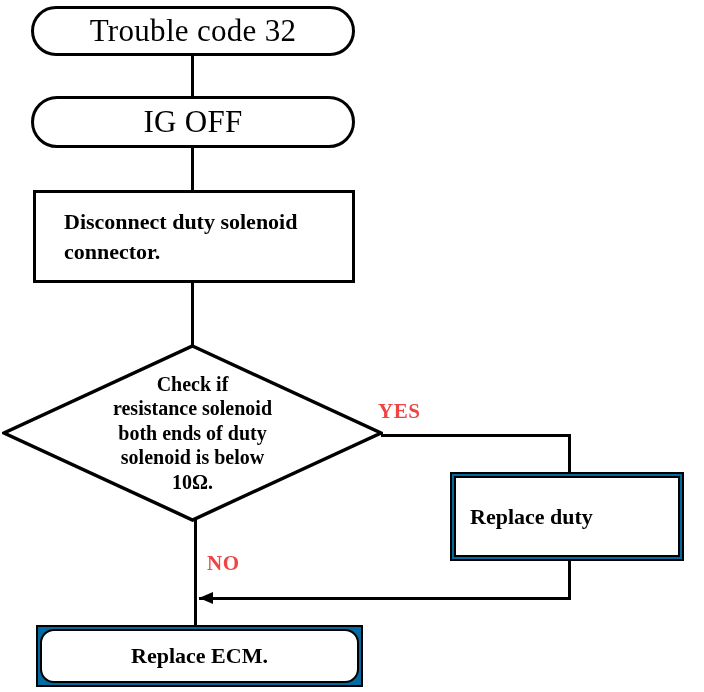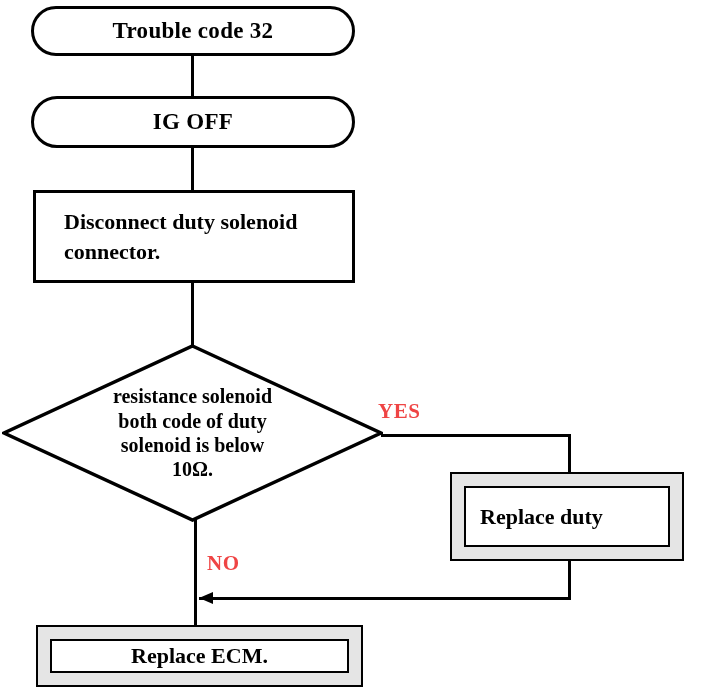--- a/index.html
+++ b/index.html
@@ -26,56 +26,57 @@
     background: #ffffff;
     display: flex;
     align-items: center;
   }
   
   .stadium {
     border: 3px solid #000000;
     border-radius: 999px;
     justify-content: center;
     text-align: center;
-    font-size: 23px;
-    font-weight: 700;
+    font-size: 31px;
+    font-weight: 400;
     letter-spacing: 0.3px;
   }
   
   .rect {
     border: 3px solid #000000;
     font-size: 22px;
     font-weight: 700;
     line-height: 1.32;
     padding: 10px 14px;
     align-items: flex-start;
     text-align: left;
   }
   
   .double {
     border: 2px solid #000000;
-    padding: 12px;
-    background: #e5e5e5;
+    padding: 2px;
+    background: #0369a1;
   }
   .double > .inner {
     border: 2px solid #000000;
     width: 100%;
     height: 100%;
     box-sizing: border-box;
     display: flex;
     align-items: center;
     font-size: 22px;
     font-weight: 700;
     line-height: 1.32;
     padding: 8px 14px;
     background: #ffffff;
   }
   .double.center > .inner {
     justify-content: center;
     text-align: right;
+    border-radius: 14px;
   }
   .double.left > .inner {
     justify-content: flex-start;
     text-align: left;
   }
   
   .diamond-wrap {
     position: absolute;
   }
   .diamond-wrap svg {
@@ -152,22 +153,23 @@
   </div>
 
   <div class="vline" style="left:191px; top:283px; height:63px;"></div>
 
   <div class="diamond-wrap" style="left:2px; top:344px; width:381px; height:178px;">
     <svg width="381" height="178" viewBox="0 0 381 178">
       <polygon points="190.5,2 379,89 190.5,176 2,89" fill="#ffffff" stroke="#000000" stroke-width="3.5" stroke-linejoin="miter"></polygon>
     </svg>
     <div class="diamond-text">
       <div>
+        <div>Check if</div>
         <div>resistance solenoid</div>
-        <div>both code of duty</div>
+        <div>both ends of duty</div>
         <div>solenoid is below</div>
         <div>10Ω.</div>
       </div>
     </div>
   </div>
 
   <div class="edge-label" style="left:378px; top:399px;">YES</div>
 
   <div class="hline" style="left:381px; top:434px; width:190px;"></div>
 

